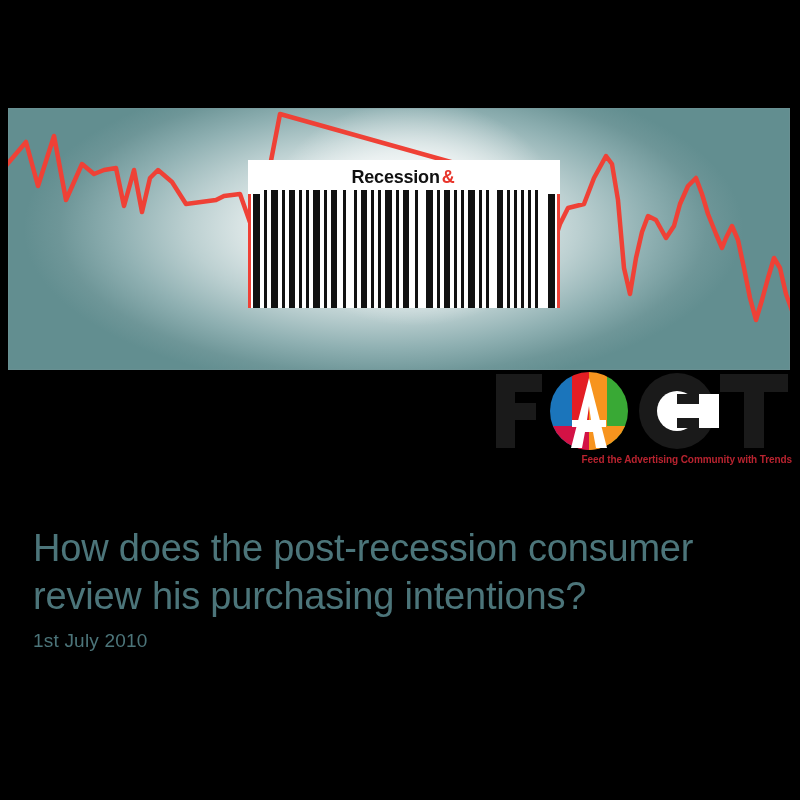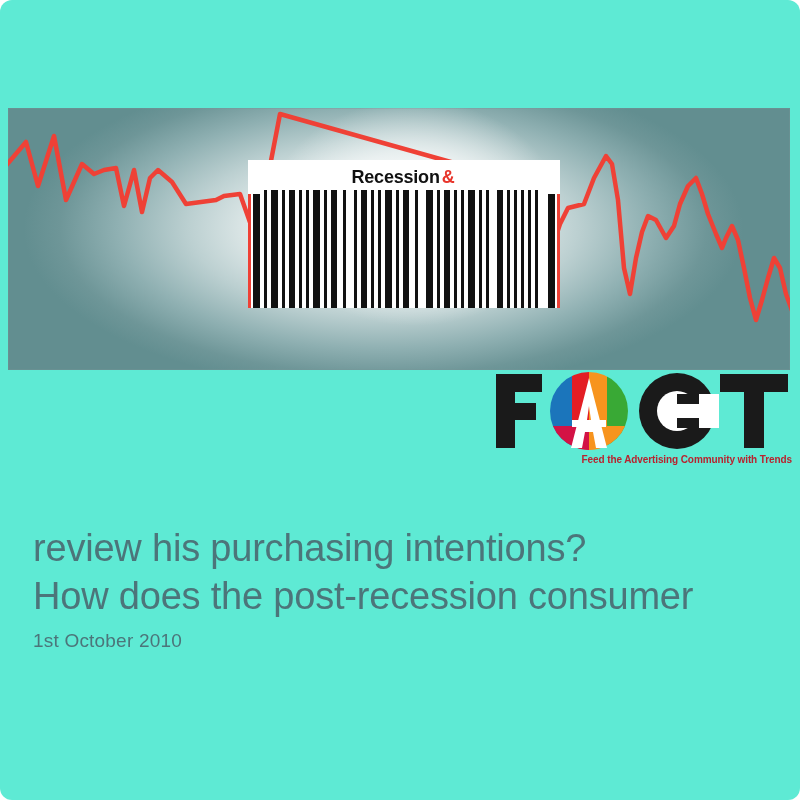--- a/index.html
+++ b/index.html
@@ -12,22 +12,21 @@
     height: 800px;
     position: relative;
     overflow: hidden;
     font-family: "Liberation Sans", sans-serif;
     -webkit-font-smoothing: antialiased;
   }
 
   .slide {
     position: absolute;
     inset: 0;
-    background: #5eead4;
-    border-radius: 12px;
+    background: #000000;
   }
 
   
   .banner {
     position: absolute;
     left: 8px;
     top: 108px;
     width: 782px;
     height: 262px;
     overflow: hidden;
@@ -258,19 +257,19 @@
         <g fill="#1a1a1a">
           <rect x="228" y="4" width="68" height="18"></rect>
           <rect x="252" y="4" width="20" height="74"></rect>
         </g>
       </svg>
     </div>
     <div class="logo-tagline">Feed the Advertising Community with Trends</div>
   </div>
 
   <div class="title">
+    <div>How does the post-recession consumer</div>
     <div>review his purchasing intentions?</div>
-    <div>How does the post-recession consumer</div>
   </div>
 
-  <div class="subtitle">1st October 2010</div>
+  <div class="subtitle">1st July 2010</div>
 
 </div>
 
 </body></html>

